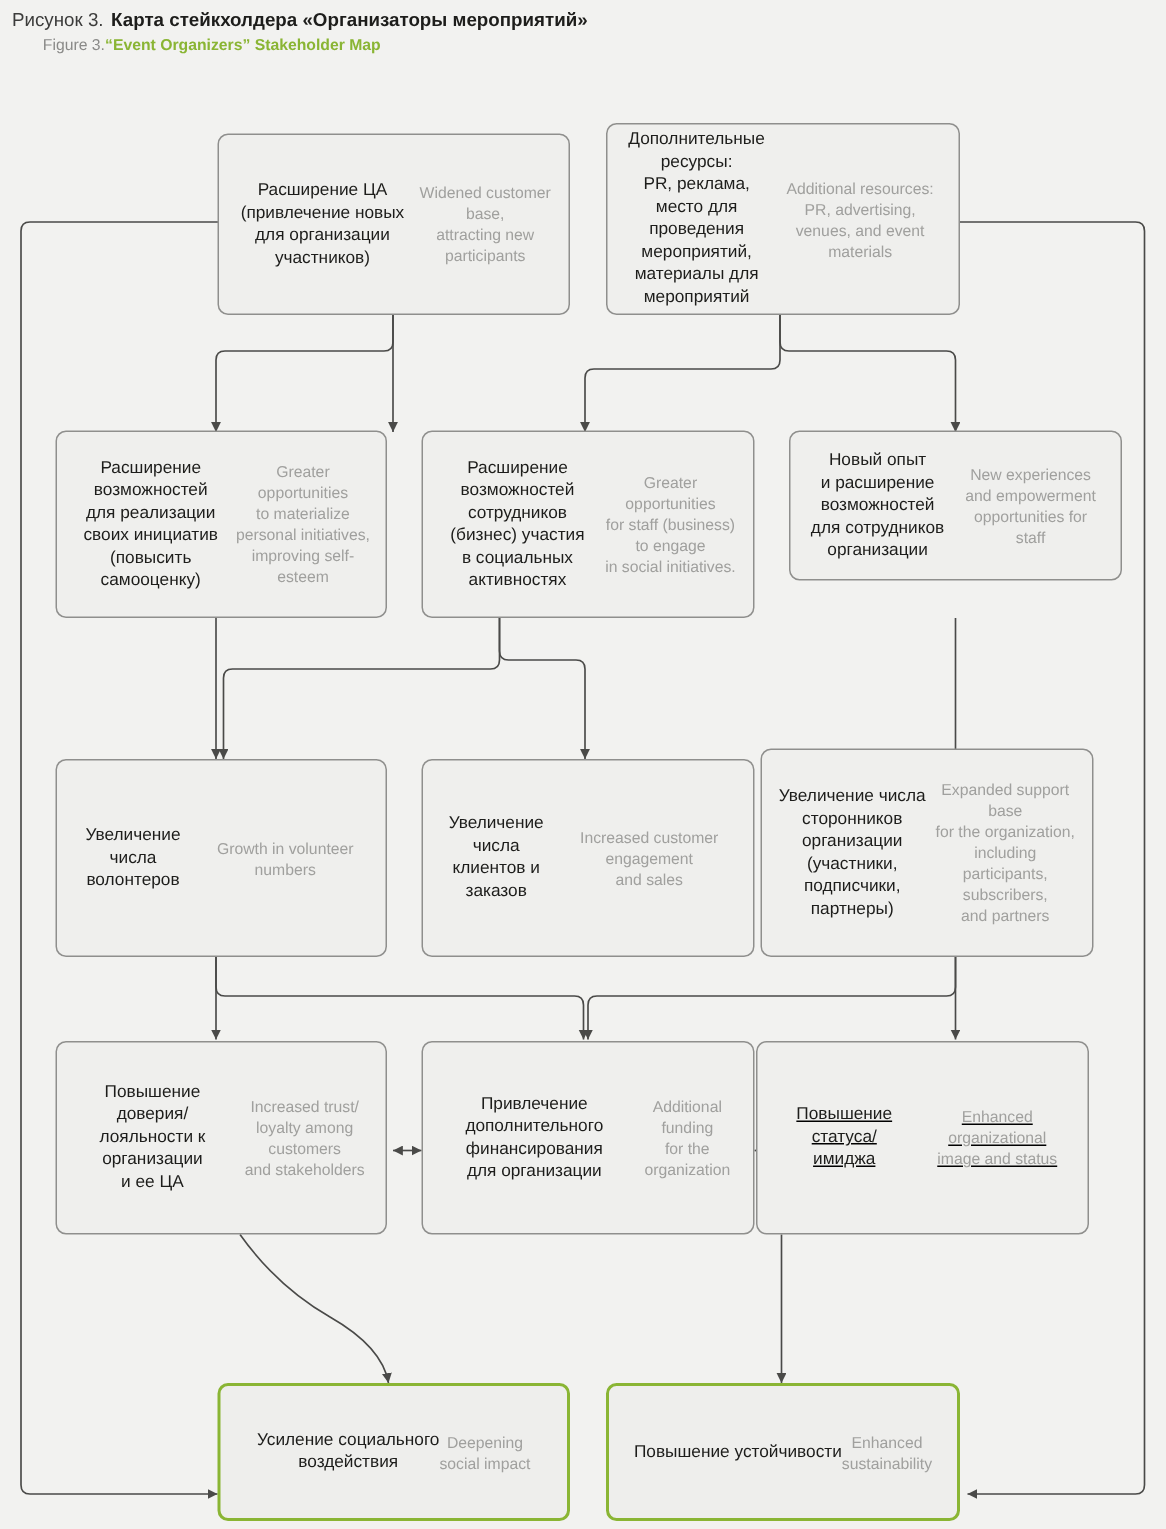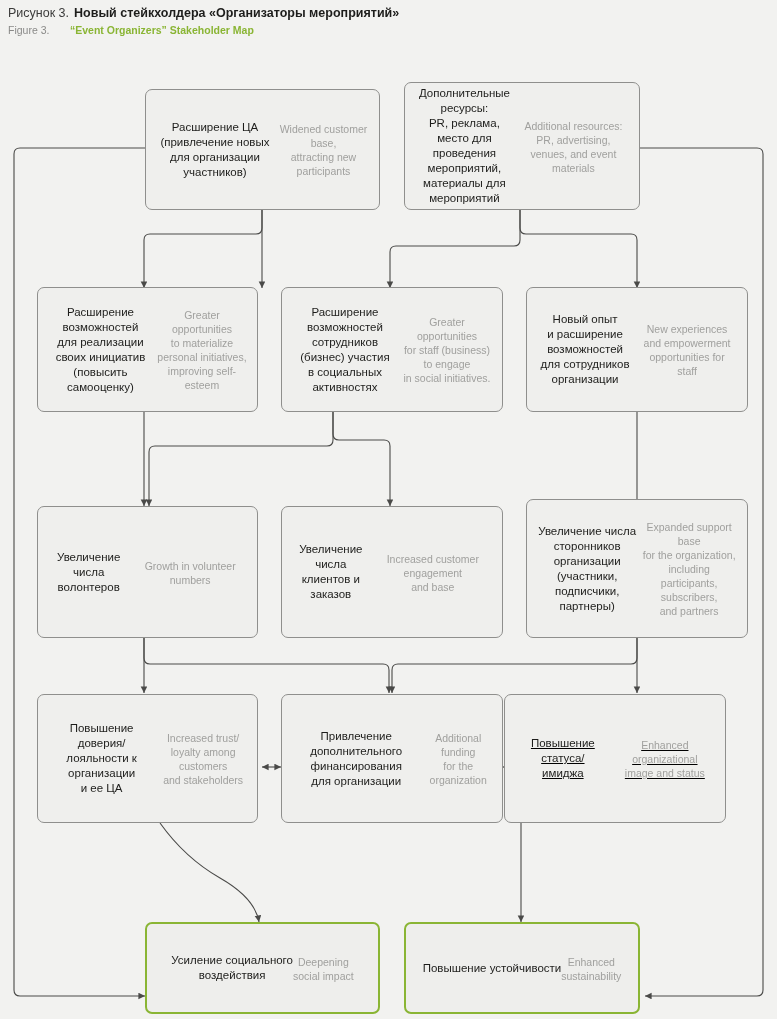--- a/index.html
+++ b/index.html
@@ -36,20 +36,21 @@
   .hdr-ru-title {
     font-size: 12.5px;
     font-weight: bold;
     color: #1d1d1b;
   }
   .hdr-en-label {
     font-size: 10.5px;
     color: #8a8a88;
     width: 62px;
     display: inline-block;
+    text-align: right;
   }
   .hdr-en-title {
     font-size: 10.5px;
     font-weight: bold;
     color: #8ab534;
   }
 
   
   #diagram {
     position: absolute;
@@ -97,21 +98,21 @@
     background: #eeeeec;
   }
   .node.green .ru { color: #1d1d1b; }
 </style>
 </head>
 <body>
 
 <div id="header">
   <div class="hdr-line ru">
     <span class="hdr-ru-label">Рисунок 3.</span>
-    <span class="hdr-ru-title">Новый стейкхолдера «Организаторы мероприятий»</span>
+    <span class="hdr-ru-title">Карта стейкхолдера «Организаторы мероприятий»</span>
   </div>
   <div class="hdr-line en">
     <span class="hdr-en-label">Figure 3.</span>
     <span class="hdr-en-title">“Event Organizers” Stakeholder Map</span>
   </div>
 </div>
 
 <div id="diagram">
 
   <svg id="wires" viewBox="0 0 777 961">
@@ -180,43 +181,43 @@
 
   <div class="node" style="left:281px; top:229px; width:222px; height:125px;">
     <div class="ru">Расширение возможностей
 сотрудников (бизнес) участия
 в социальных активностях</div>
     <div class="en">Greater opportunities
 for staff (business) to engage
 in social initiatives.</div>
   </div>
 
-  <div class="node" style="left:526px; top:229px; width:222px; height:125px;justify-content:center;">
+  <div class="node" style="left:526px; top:229px; width:222px; height:100px;justify-content:center;">
     <div class="ru">Новый опыт
 и расширение возможностей
 для сотрудников организации</div>
     <div class="en">New experiences
 and empowerment opportunities for
 staff</div>
   </div>
 
   <div class="node" style="left:37px; top:448px; width:221px; height:132px;">
     <div class="ru">Увеличение числа
 волонтеров</div>
     <div class="en">Growth in volunteer numbers</div>
   </div>
 
   <div class="node" style="left:281px; top:448px; width:222px; height:132px;">
     <div class="ru">Увеличение числа
 клиентов и заказов</div>
     <div class="en">Increased customer engagement
-and base</div>
-  </div>
-
-  <div class="node" style="left:526px; top:441px; width:222px; height:139px;">
+and sales</div>
+  </div>
+
+  <div class="node" style="left:507px; top:441px; width:222px; height:139px;">
     <div class="ru">Увеличение числа сторонников
 организации (участники,
 подписчики, партнеры)</div>
     <div class="en">Expanded support base
 for the organization,
 including participants, subscribers,
 and partners</div>
   </div>
 
   <div class="node" style="left:37px; top:636px; width:221px; height:129px;">

